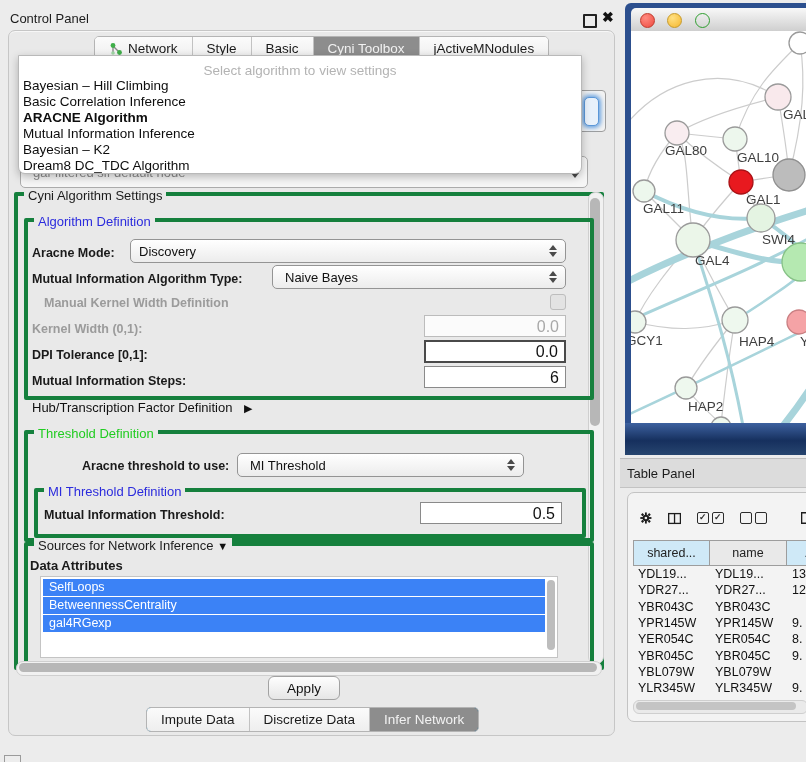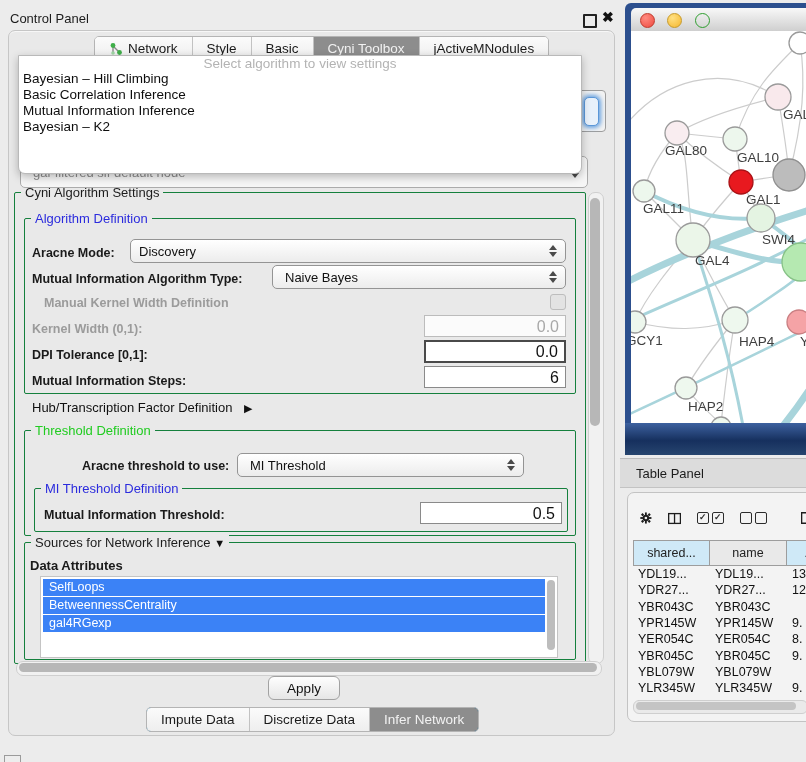--- a/index.html
+++ b/index.html
@@ -20,33 +20,33 @@
     background:#f4f4f4;border:1px solid #b4b4b4;border-radius:5px;overflow:hidden;z-index:5;}
   .tabseg{display:flex;align-items:center;padding:0 14px;font-size:13.5px;color:#1a1a1a;
     border-right:1px solid #c2c2c2;background:linear-gradient(#fbfbfb,#eeeeee);}
   .tabseg:last-child{border-right:none;}
   .tabseg.sel{background:#8d8d8d;color:#f2f2f2;}
   .net-ic{width:14px;height:14px;margin-right:5px;}
   
   .popup{left:18px;top:55px;width:562px;height:117px;background:#ffffff;
     border:1px solid #b9b9b9;border-radius:0 0 7px 7px;
     box-shadow:0 3px 8px rgba(0,0,0,0.25);z-index:10;}
-  .popup-prompt{width:100%;text-align:center;margin-top:0;font-size:13.5px;color:#b3b3b3;}
+  .popup-prompt{width:100%;text-align:center;margin-top:7px;font-size:13.5px;color:#b3b3b3;}
   .dd-item{height:16px;line-height:16px;padding-left:4px;font-size:13.5px;color:#0d0d0d;white-space:nowrap;}
   .dd-item.bold{font-weight:bold;}
   
   .bg-combo-focus{left:560px;top:90px;width:44px;height:40px;border:1px solid #9d9d9d;
     border-radius:4px;background:#f2f2f2;z-index:2;}
   .bg-combo-focus .ring{position:absolute;right:6px;top:6px;width:13px;height:27px;
     border-radius:5px;background:#e8f1fb;box-shadow:0 0 4px 2px #6aa3e0;border:1px solid #5b97d8;}
   .bg-combo{left:20px;top:156px;width:568px;height:32px;border:1px solid #ababab;
     border-radius:5px;background:#f6f6f6;z-index:2;font-size:13px;color:#8b8b8b;
     display:flex;align-items:center;padding-left:12px;box-sizing:border-box;}
   
-  .fs{border:1px solid #15803d;border-radius:2px;}
+  .fs{border:4px solid #15803d;border-radius:2px;padding-left:12px;}
   .fs-legend{position:absolute;top:-8px;left:6px;background:#e9e9e9;padding:0 4px;font-size:13px;}
   .leg-black{color:#1c1c1c;}
   .leg-blue{color:#2b2bdd;}
   .leg-green{color:#21cc21;}
   .lbl{font-size:12.5px;font-weight:bold;color:#1a1a1a;white-space:nowrap;}
   .lbl.dis{color:#9b9b9b;}
   .combo{background:linear-gradient(#ffffff,#ececec);border:1px solid #949494;border-radius:5px;
     display:flex;align-items:center;font-size:13px;color:#111;padding-left:12px;box-sizing:border-box;}
   .spinner{position:absolute;right:8px;top:50%;transform:translateY(-50%);width:9px;height:12px;}
   .spinner:before,.spinner:after{content:"";position:absolute;left:1px;border-left:4px solid transparent;border-right:4px solid transparent;}
@@ -72,21 +72,21 @@
   .net-frame{left:625px;top:3px;width:181px;height:452px;background:#2c4f8e;border-radius:6px 0 0 6px;}
   .net-frame-bottom{left:625px;top:423px;width:181px;height:32px;
     background:linear-gradient(#3d619f,#16305e 55%,#27456f);}
   .net-titlebar{left:631px;top:8px;width:175px;height:23px;
     background:linear-gradient(#f8f8f8,#cfcfcf);border-bottom:1px solid #8f8f8f;border-radius:5px 0 0 0;}
   .tl{width:13px;height:13px;border-radius:50%;display:inline-block;margin-right:8px;}
   .net-content{left:631px;top:31px;width:175px;height:392px;background:#ffffff;overflow:hidden;}
   
   .tp-header{left:620px;top:458px;width:186px;height:28px;background:#dcdcdc;
     border-top:1px solid #bdbdbd;border-bottom:1px solid #c3c3c3;display:flex;align-items:center;}
-  .tp-title{margin-left:16px;font-size:13px;color:#1c1c1c;}
+  .tp-title{margin-left:7px;font-size:13px;color:#1c1c1c;}
   .tp-body{left:627px;top:492px;width:186px;height:228px;background:#f3f3f3;
     border:1px solid #c3c3c3;border-radius:7px;}
   .tb-ic{display:inline-flex;align-items:center;}
   .cbx{width:10px;height:10px;border:1.6px solid #2b2b2b;border-radius:2px;display:inline-block;
     font-size:9px;line-height:9px;font-weight:bold;color:#2b2b2b;text-align:center;}
   .thead-cell{display:flex;align-items:center;justify-content:center;font-size:12.5px;color:#222;
     border:1px solid #9d9d9d;border-left:none;box-sizing:border-box;}
   .thead-cell:first-child{border-left:1px solid #9d9d9d;}
   .trow{display:flex;height:16.3px;align-items:center;}
   .tcell{font-size:12.5px;color:#111;white-space:nowrap;overflow:hidden;}
@@ -132,22 +132,24 @@
 <div class="abs bg-combo">
   <span>gal-filtered sif default node</span>
   <div class="spinner"></div>
 </div>
 
 <div class="abs popup">
   <div class="popup-prompt">Select algorithm to view settings</div>
   <div id="dd-items">
       <div class="dd-item">Bayesian – Hill Climbing</div>
       <div class="dd-item">Basic Correlation Inference</div>
+      <div class="dd-item bold">ARACNE Algorithm</div>
       <div class="dd-item">Mutual Information Inference</div>
       <div class="dd-item">Bayesian – K2</div>
+      <div class="dd-item">Dream8 DC_TDC Algorithm</div>
     </div>
 </div>
 
 <div class="abs fs" style="left:14px;top:192px;width:570px;height:470px;">
   <span class="fs-legend leg-black">Cyni Algorithm Settings</span>
 </div>
 
 <div class="abs vsb-track" style="left:588px;top:192px;width:14px;height:470px;">
   <div class="sb-thumb" style="position:absolute;left:1px;top:5px;width:10px;height:228px;"></div>
 </div>

